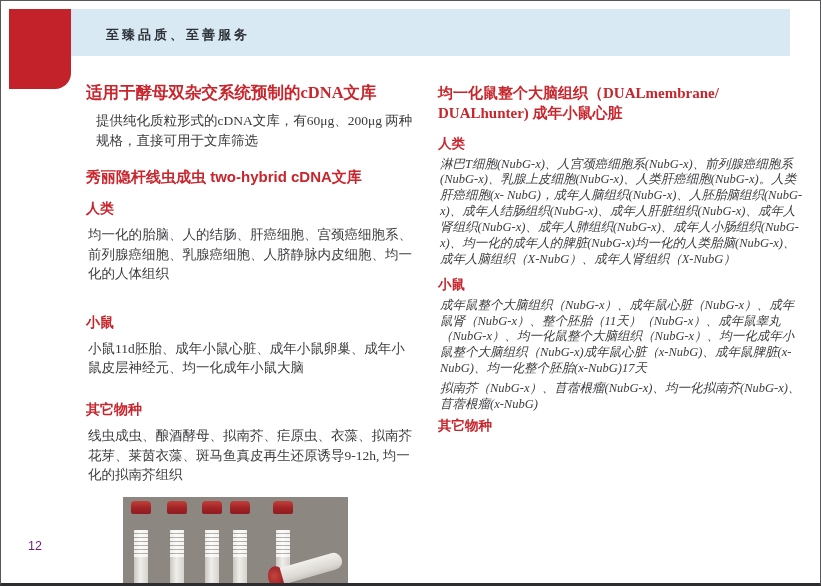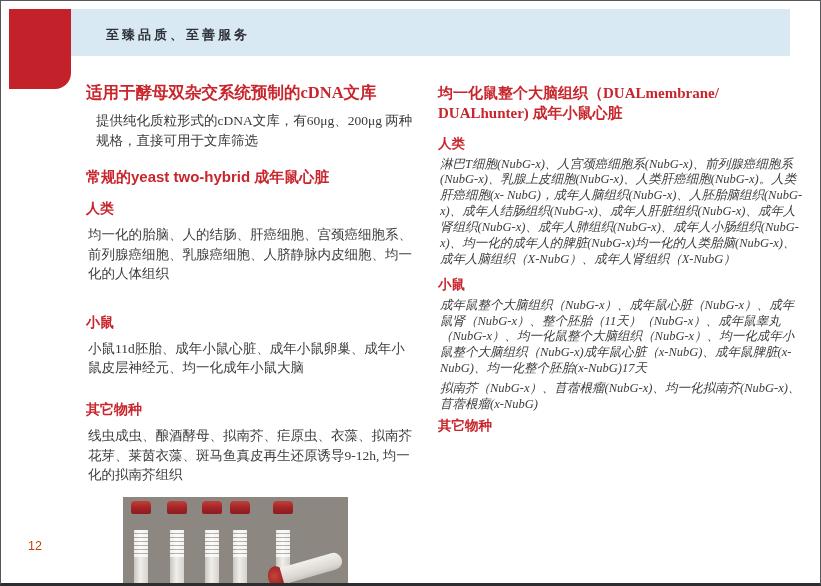--- a/index.html
+++ b/index.html
@@ -94,37 +94,37 @@
     width:17px;height:22px;border-radius:50%;
     background:radial-gradient(circle at 38% 42%,#c4453c 0%,#a02328 60%,#841b20 100%);
   }
   .tvial .tbody{
     flex:1;height:17px;margin-left:-3px;
     background:linear-gradient(180deg,#f2f0ec 0%,#dcd9d4 70%,#c7c4bf 100%);
     border-radius:0 9px 9px 0 / 0 9px 9px 0;
   }
   .page-number{
     position:absolute;left:27px;top:538px;
-    font-size:12.5px;color:#c2410c;
+    font-size:12.5px;color:#701a75;
     font-family:"Liberation Sans","DejaVu Sans",sans-serif;
   }
 </style>
 </head>
 <body>
 
 <div class="page">
 
   <div class="logo"></div>
   <div class="band"></div>
   <div class="slogan">至臻品质、至善服务</div>
 
   <div class="col col-left">
     <h1 class="main-title">适用于酵母双杂交系统预制的cDNA文库</h1>
     <p class="intro">提供纯化质粒形式的cDNA文库，有60μg、200μg 两种规格，直接可用于文库筛选</p>
-    <h2 class="subtitle">常规的yeast two-hybrid 成年鼠心脏</h2>
+    <h2 class="subtitle">秀丽隐杆线虫成虫 two-hybrid cDNA文库</h2>
 
     <div class="group g1">
       <h3 class="group-label">人类</h3>
       <p class="group-text">均一化的胎脑、人的结肠、肝癌细胞、宫颈癌细胞系、前列腺癌细胞、乳腺癌细胞、人脐静脉内皮细胞、均一化的人体组织</p>
     </div>
     <div class="group g2">
       <h3 class="group-label">小鼠</h3>
       <p class="group-text">小鼠11d胚胎、成年小鼠心脏、成年小鼠卵巢、成年小鼠皮层神经元、均一化成年小鼠大脑</p>
     </div>
     <div class="group g3">

